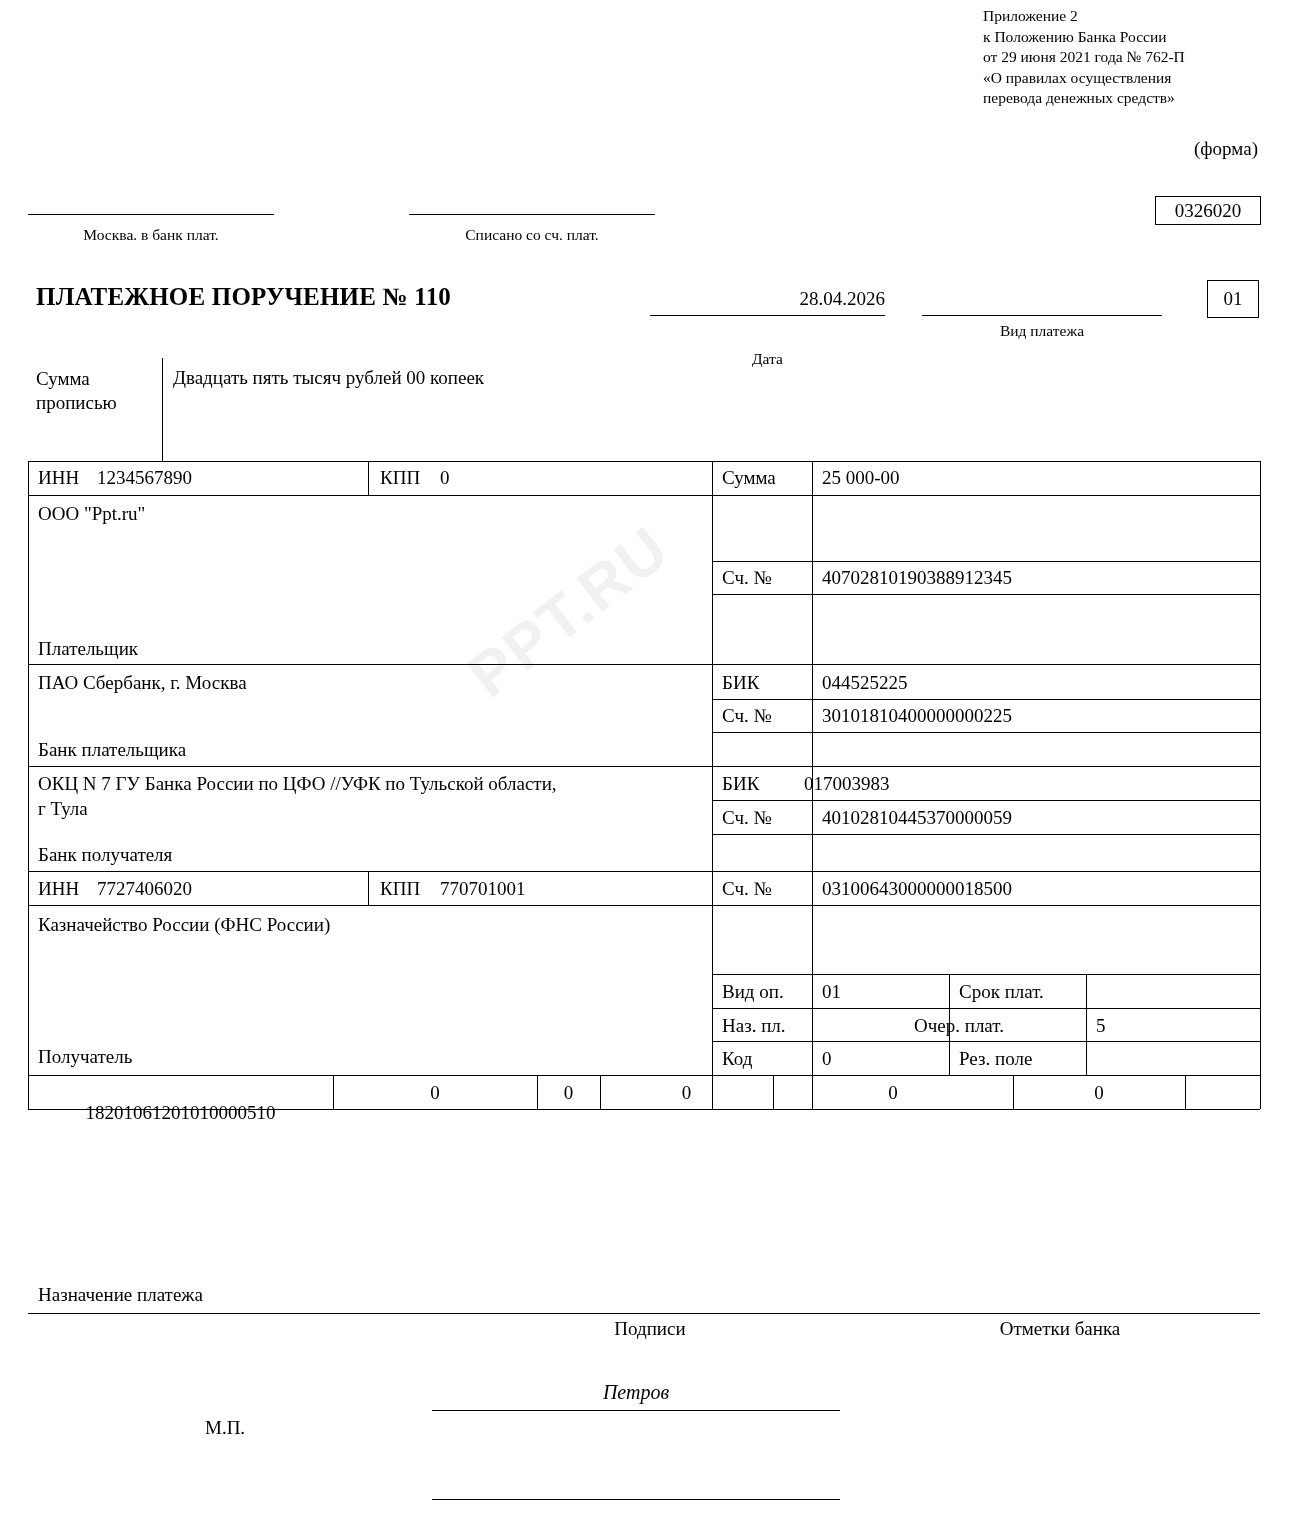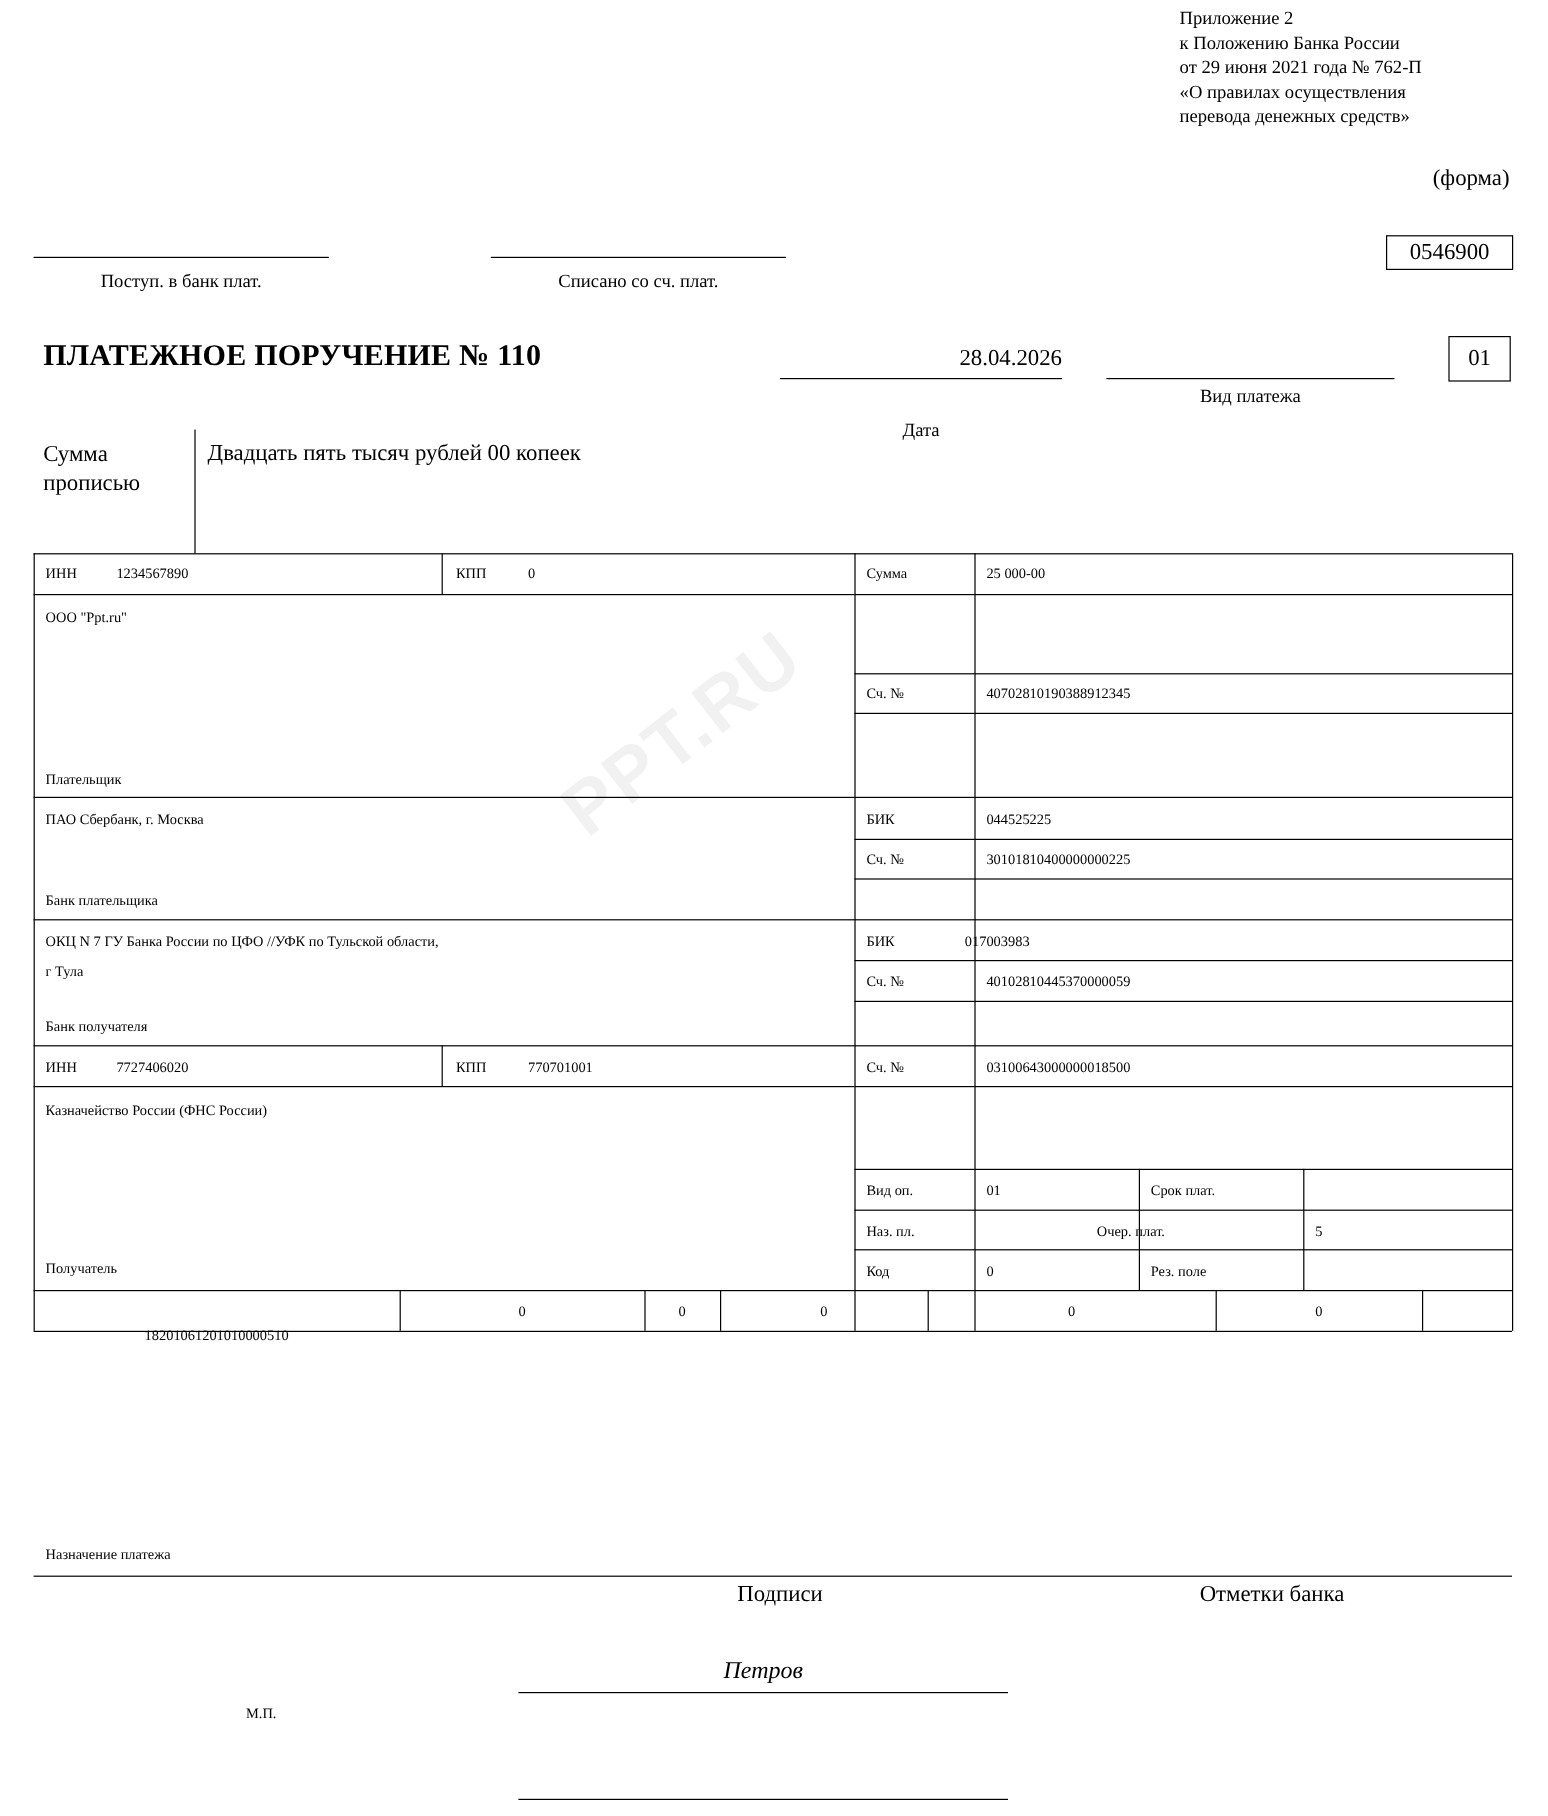--- a/index.html
+++ b/index.html
@@ -117,21 +117,21 @@
     white-space: nowrap;
   }
 
   
   .hline { position: absolute; border-top: 1.3px solid #000; }
   .vline { position: absolute; border-left: 1.3px solid #000; }
 
   
   .cell {
     position: absolute;
-    font-size: 12px;
+    font-size: 19px;
     line-height: 24px;
     white-space: nowrap;
   }
 
   
   .sig-name {
     position: absolute;
     font-style: italic;
     font-size: 20px;
     text-align: center;
@@ -147,24 +147,24 @@
 
   <div class="legal">
     <div>Приложение 2</div>
     <div>к Положению Банка России</div>
     <div>от 29 июня 2021 года № 762-П</div>
     <div>«О правилах осуществления</div>
     <div>перевода денежных средств»</div>
   </div>
 
   <div class="forma-word">(форма)</div>
-  <div class="forma-box">0546900</div>
+  <div class="forma-box">0326020</div>
 
   <div class="rule" style="left:28px; top:214px; width:246px;"></div>
-  <div class="caption" style="left:28px; top:226px; width:246px;">Поступ. в банк плат.</div>
+  <div class="caption" style="left:28px; top:226px; width:246px;">Москва. в банк плат.</div>
 
   <div class="rule" style="left:409px; top:214px; width:246px;"></div>
   <div class="caption" style="left:409px; top:226px; width:246px;">Списано со сч. плат.</div>
 
   <div class="doc-title">ПЛАТЕЖНОЕ ПОРУЧЕНИЕ №  110</div>
 
   <div class="date-value">28.04.2026</div>
   <div class="rule" style="left:650px; top:315px; width:235px;"></div>
   <div class="small-cap" style="left:650px; top:322px; width:235px;margin-top:28px;">Дата</div>
 

